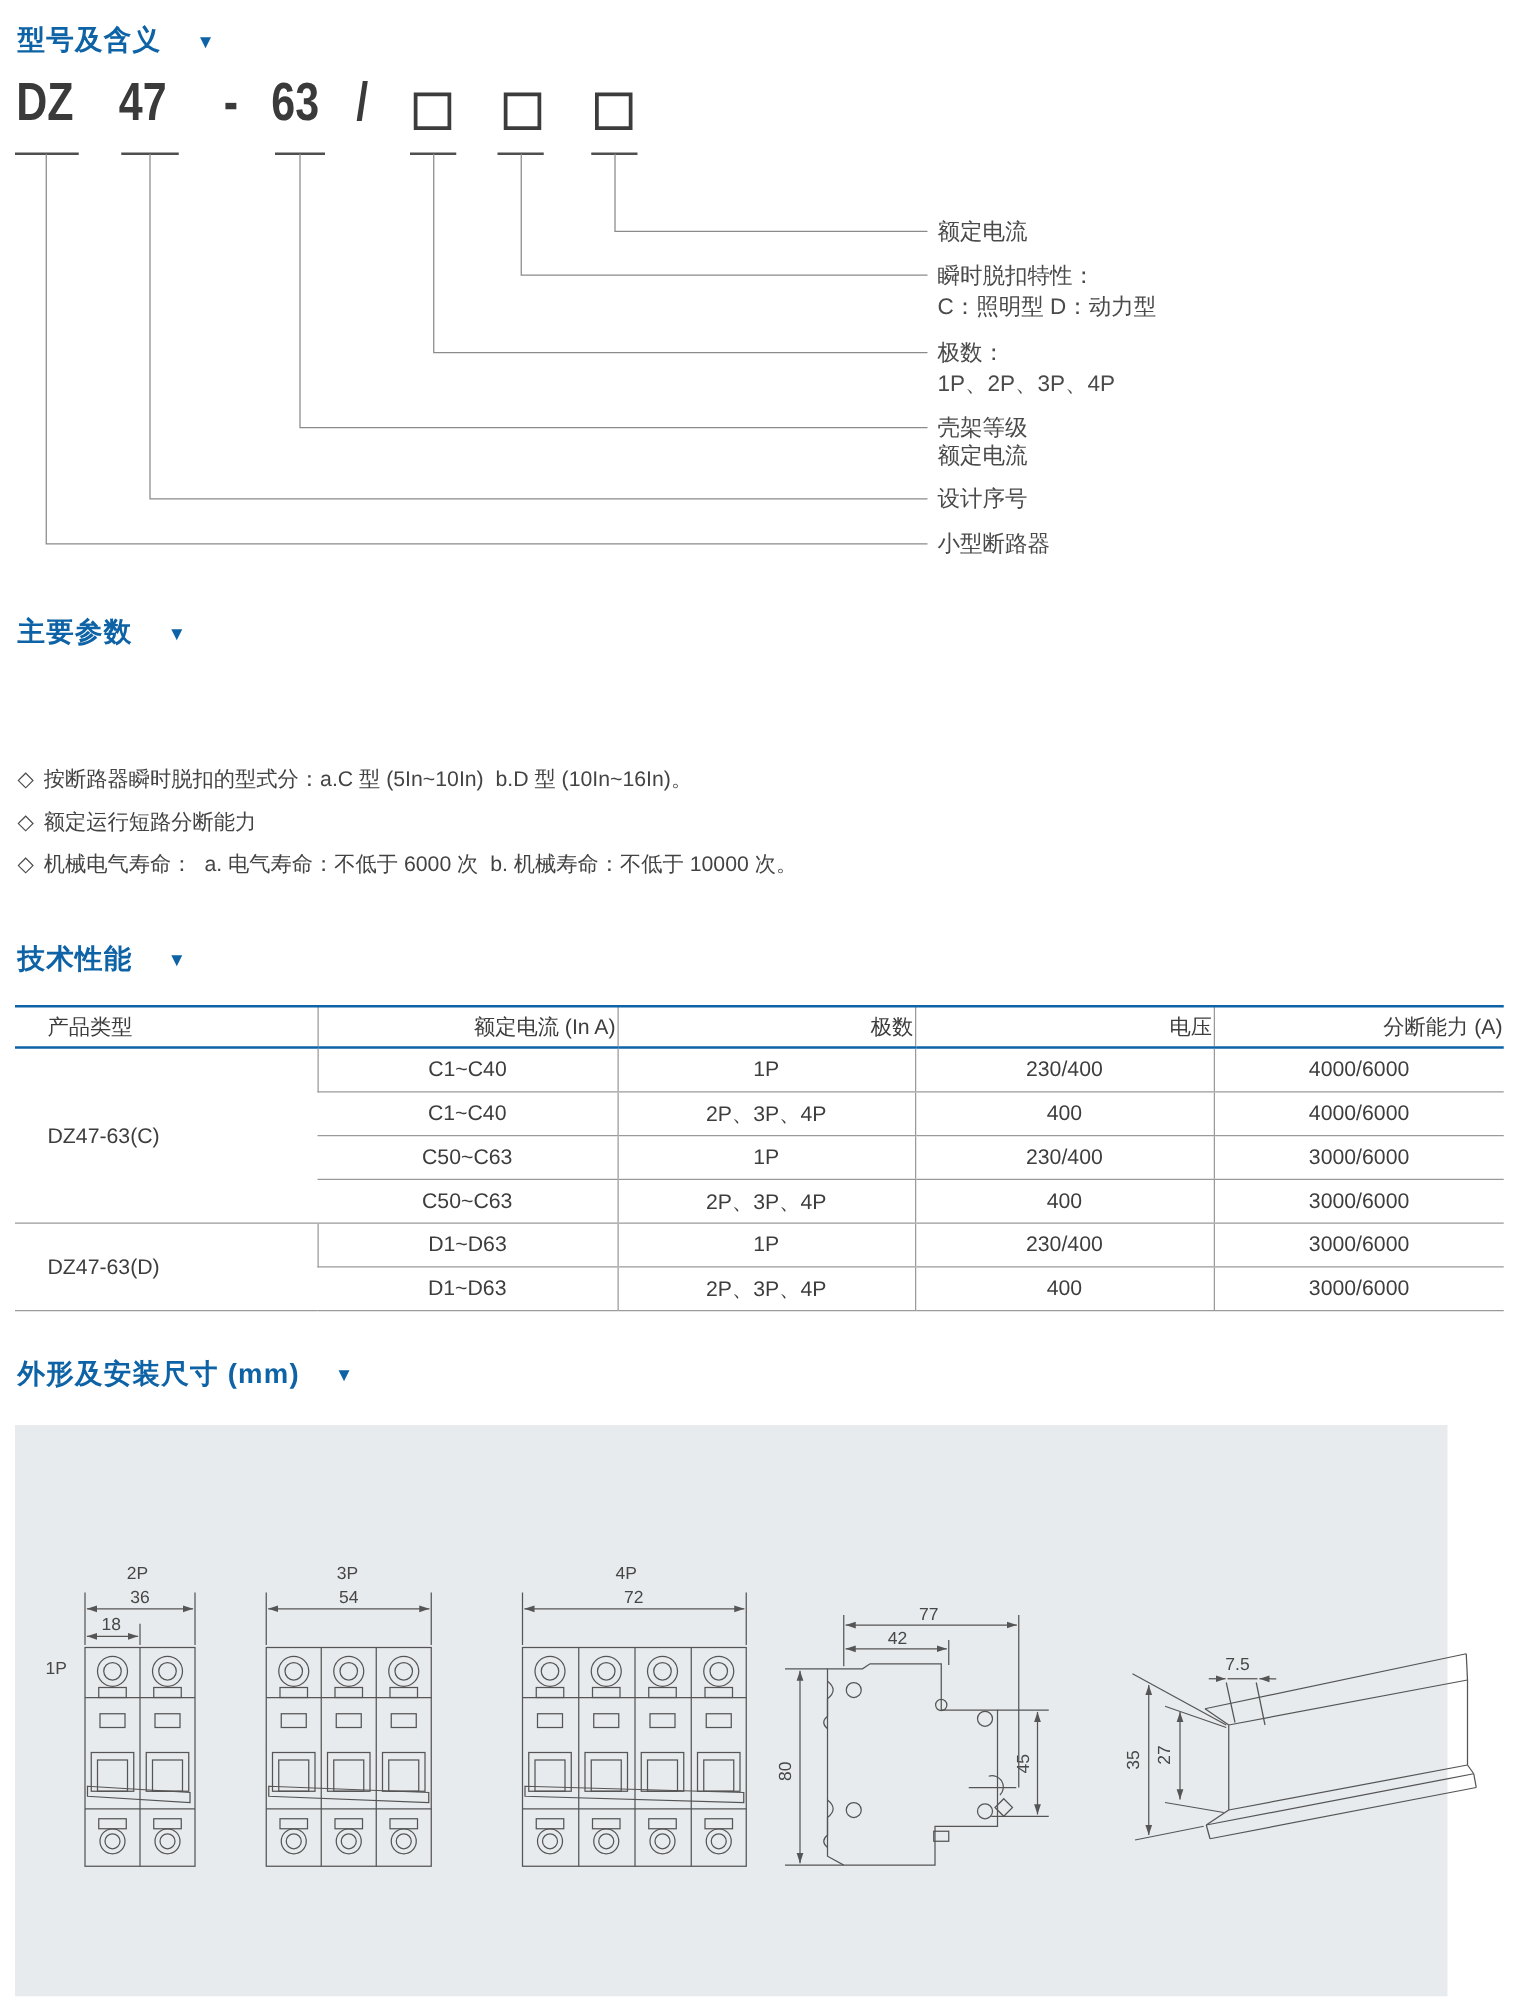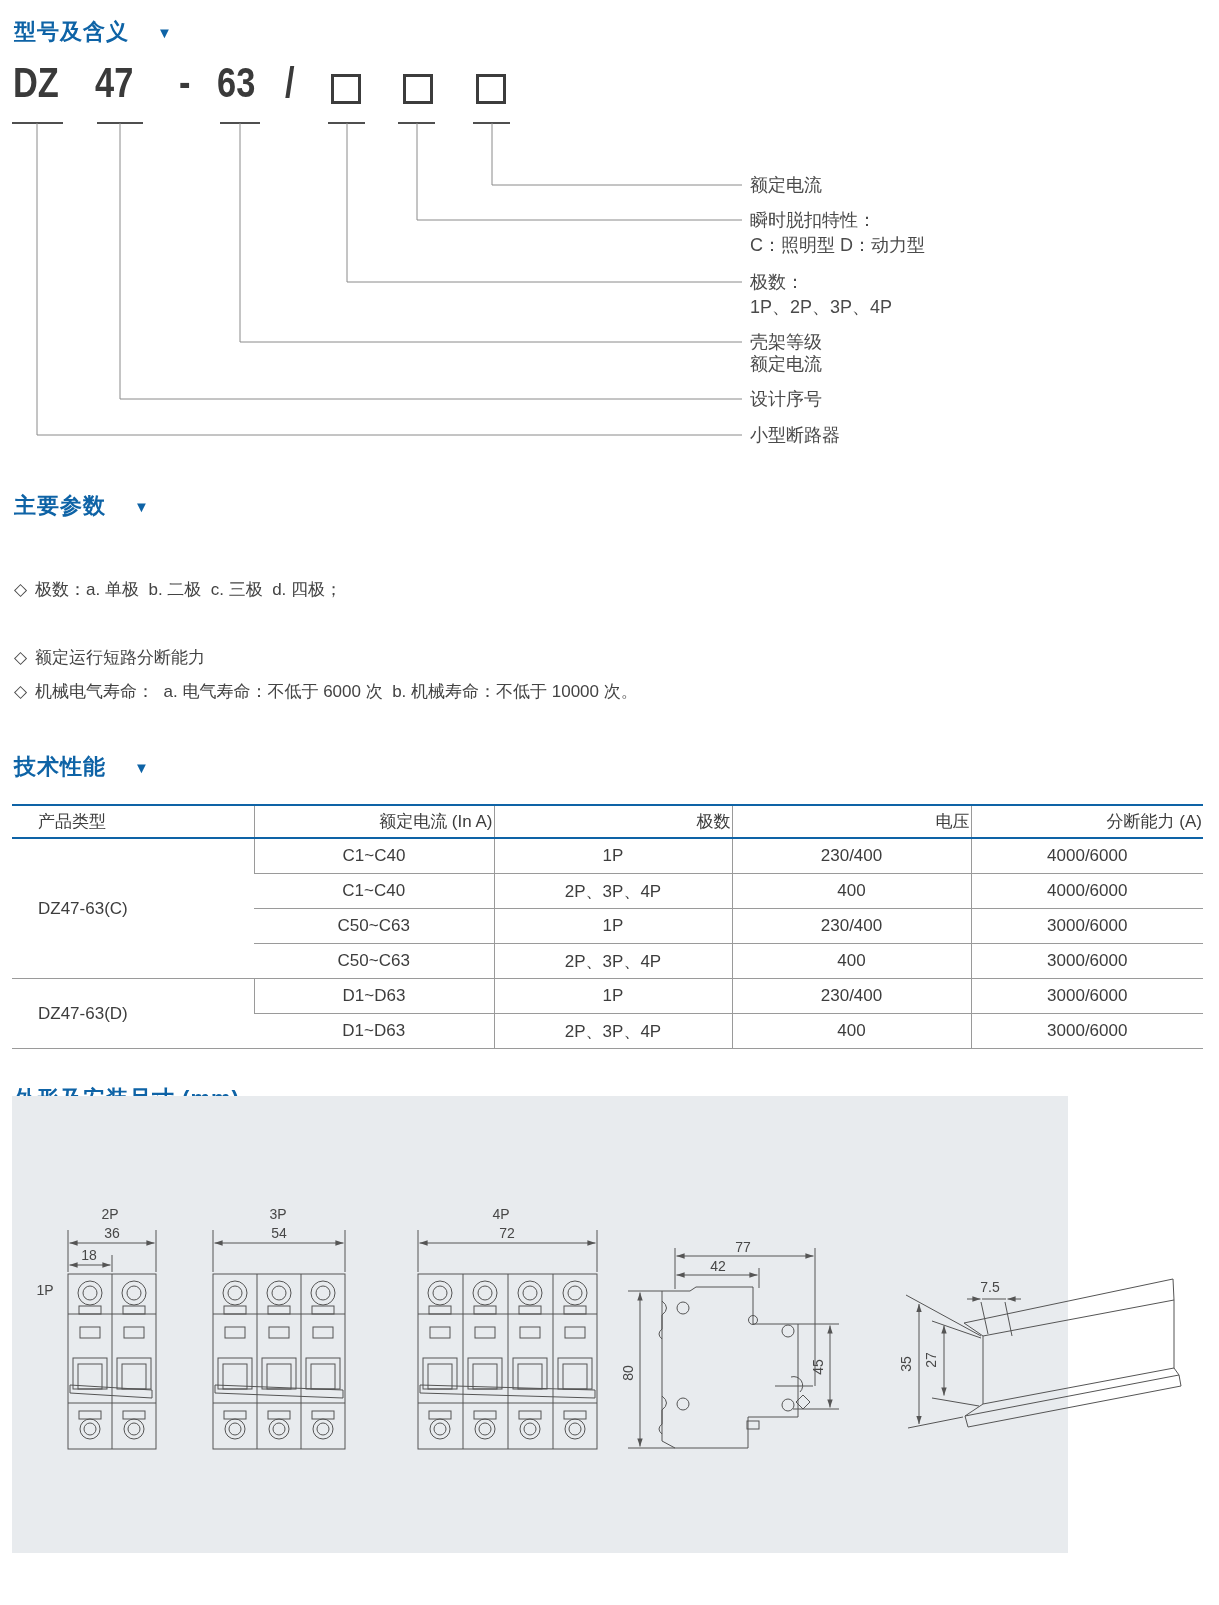--- a/index.html
+++ b/index.html
@@ -35,21 +35,21 @@
   table.perf{position:absolute;left:12px;top:804px;width:1191px;border-collapse:collapse;
              table-layout:fixed;font-size:17px;color:#3d3d3d;
              border-top:2px solid var(--accent);border-bottom:1px solid var(--table-line);}
   table.perf th{height:29px;font-weight:normal;text-align:right;
                 border-bottom:2px solid var(--accent);}
   table.perf td{height:32px;text-align:center;border-bottom:1px solid var(--table-line);}
   table.perf th+th, table.perf td+td{border-left:1px solid var(--table-line);}
   table.perf .colL{text-align:left;padding-left:26px;}
 
   
-  .panel{position:absolute;left:12px;top:1096px;width:1056px;height:457px;background:var(--panel-bg);}
+  .panel{position:absolute;left:12px;top:1140px;width:1146px;height:457px;background:var(--panel-bg);}
   #drawings{position:absolute;left:0;top:0;}
   #drawings text{font-family:"Liberation Sans","DejaVu Sans",sans-serif;font-size:14px;fill:#474747;stroke:none;}
   #drawings .ln{stroke:var(--line);stroke-width:1;fill:none;}
   #drawings .dim{stroke:var(--line);stroke-width:1;fill:none;}
 </style>
 </head>
 <body>
 
 <div class="page">
 
@@ -104,22 +104,22 @@
     <div>设计序号</div>
   </div>
   <div class="callout-label" style="top:423px;">
     <div>小型断路器</div>
   </div>
 
   <div class="sec-title" style="top:491px;">
     <span>主要参数</span><span class="tri">▼</span>
   </div>
 
-  <div class="bullet-item" style="top:577px;">
-    <span class="diamond">◇</span><span class="bt">极数：a. 单极  b. 二极  c. 三极  d. 四极；</span>
+  <div class="bullet-item" style="top:611px;">
+    <span class="diamond">◇</span><span class="bt">按断路器瞬时脱扣的型式分：a.C 型 (5In~10In)  b.D 型 (10In~16In)。</span>
   </div>
   <div class="bullet-item" style="top:645px;">
     <span class="diamond">◇</span><span class="bt">额定运行短路分断能力</span>
   </div>
   <div class="bullet-item" style="top:679px;">
     <span class="diamond">◇</span><span class="bt">机械电气寿命：  a. 电气寿命：不低于 6000 次  b. 机械寿命：不低于 10000 次。</span>
   </div>
 
   <div class="sec-title" style="top:752px;">
     <span>技术性能</span><span class="tri">▼</span>

